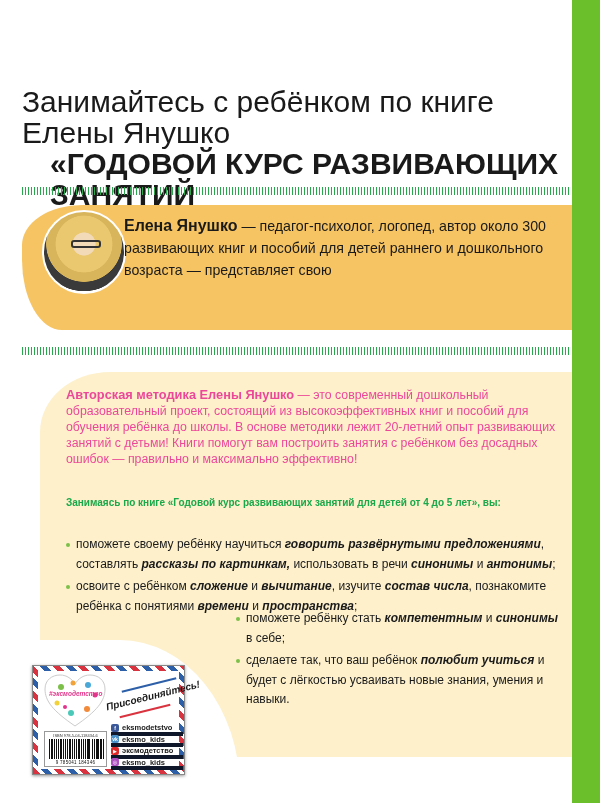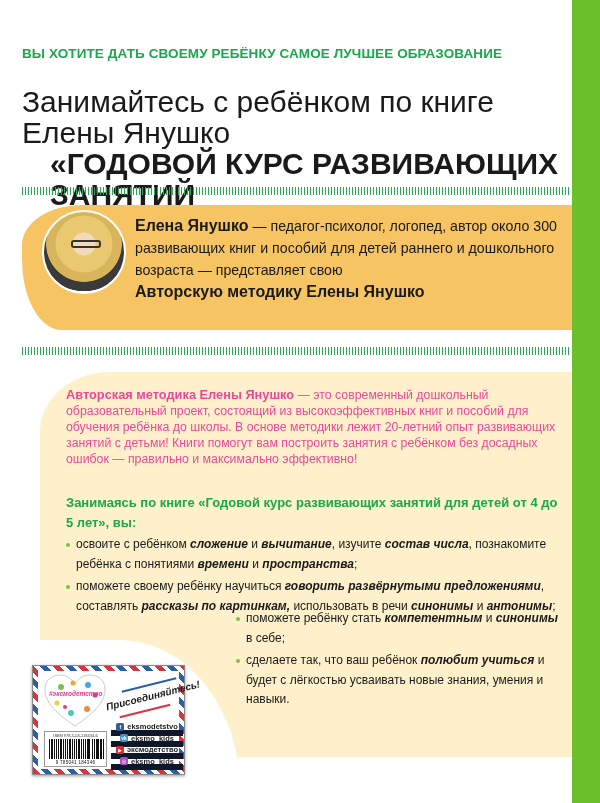--- a/index.html
+++ b/index.html
@@ -30,21 +30,21 @@
     border-radius: 60px 0 0 40px / 40px 0 0 70px;
   }
   .photo {
     position: absolute; left: 42px; top: 210px; width: 84px; height: 84px; border-radius: 50%;
     background: radial-gradient(circle at 50% 40%, #f2d9b8 0 18%, #e9c86f 19% 45%, #d8b45a 46% 60%, #3a3a3a 61% 75%, #ffffff 76%);
     border: 2px solid #fff;
     overflow: hidden;
   }
   .photo .glasses { position: absolute; left: 27px; top: 28px; width: 30px; height: 8px; border: 2px solid #333; border-radius: 3px; }
   .author-text {
-    position: absolute; left: 135px; top: 215px; width: 430px;
+    position: absolute; left: 124px; top: 215px; width: 430px;
     font-size: 14.2px; line-height: 22px; color: #1a1a1a;
   }
   .author-text .b { font-weight: bold; font-size: 16px; }
 
   .yellow-blob {
     position: absolute; left: 40px; top: 372px; width: 532px; height: 385px;
     background: #fdf0cb;
     border-radius: 70px 0 0 0 / 60px 0 0 0;
   }
   .yellow-cut {
@@ -53,21 +53,21 @@
   }
 
   .method-text {
     position: absolute; left: 66px; top: 387px; width: 500px;
     font-size: 12.3px; line-height: 16px; color: #ec4899;
   }
   .method-text .b { font-weight: bold; font-size: 12.8px; }
 
   .green-sub {
     position: absolute; left: 66px; top: 493px; width: 500px;
-    color: #1aa84a; font-weight: bold; font-size: 13px; line-height: 20px;
+    color: #1aa84a; font-weight: bold; font-size: 10px; line-height: 20px;
   }
 
   .bullets { position: absolute; list-style: none; font-size: 12px; line-height: 19.5px; color: #1a1a1a; }
   .bullets li { position: relative; padding-left: 10px; margin-bottom: 3px; }
   .bullets li .dot { position: absolute; left: 0; top: 8px; width: 4px; height: 4px; border-radius: 50%; background: #7cc04a; }
   .bullets .em { font-weight: bold; font-style: italic; }
   .bullets-a { left: 66px; top: 535px; width: 505px; }
   .bullets-b { left: 236px; top: 609px; width: 330px; }
 
   .postcard {
@@ -96,64 +96,62 @@
   .isbn {
     position: absolute; left: 11px; top: 65px; width: 63px; height: 36px; border: 1px solid #999; background: #fff;
   }
   .isbn-label { position: absolute; left: 0; top: 1px; width: 100%; text-align: center; font-size: 4px; color: #333; }
   .barcode {
     position: absolute; left: 4px; top: 7px; width: 55px; height: 20px;
     background: repeating-linear-gradient(90deg, #111 0 1px, #fff 1px 2px, #111 2px 3.5px, #fff 3.5px 4.5px);
   }
   .isbn-digits { position: absolute; left: 0; bottom: 1px; width: 100%; text-align: center; font-size: 4.5px; color: #111; letter-spacing: 0.3px; }
   .socials { position: absolute; left: 78px; top: 58px; width: 72px; }
-  .social { display: flex; align-items: center; height: 11.5px; border-bottom: 6px solid #0f172a; justify-content: center; }
+  .social { display: flex; align-items: center; height: 11.5px; border-bottom: 4px solid #0f172a; }
   .social .ico { width: 8px; height: 8px; border-radius: 2px; margin-right: 3px; display: inline-flex; align-items: center; justify-content: center; font-size: 5px; color: #fff; font-weight: bold; }
   .social .txt { font-size: 7.5px; font-weight: bold; color: #1a1a1a; }
 </style>
 </head>
 <body>
 
 <div class="green-bar"></div>
 
 <div class="headline-green">
-  <div>ВЫ ХОТИТЕ ДАТЬ СВОЕМУ РЕБЁНКУ САМОЕ ЛУЧШЕЕ ОБРАЗОВАНИЕ</div>
 </div>
 
 <div class="headline-black">
   <div>Занимайтесь с ребёнком по книге Елены Янушко</div>
   <div class="bold">«ГОДОВОЙ КУРС РАЗВИВАЮЩИХ ЗАНЯТИЙ</div>
   <div class="bold">ДЛЯ ДЕТЕЙ ОТ 9 ДО 5 ЛЕТ»!</div>
 </div>
 
 <div class="dash-line" style="top:187px;"></div>
 
 <div class="orange-blob"></div>
 <div class="photo">
   <div class="glasses"></div>
 </div>
 <div class="author-text">
   <span class="b">Елена Янушко</span><span> — педагог-психолог, логопед, автор около 300 развивающих книг и пособий для детей раннего и дошкольного возраста — представляет свою </span><br>
-  <span class="b">Авторскую методику Елены Янушко</span>
 </div>
 
 <div class="dash-line" style="top:347px;"></div>
 
 <div class="yellow-blob"></div>
 <div class="yellow-cut"></div>
 
 <div class="method-text">
   <span class="b">Авторская методика Елены Янушко</span><span> — это современный дошкольный образовательный проект, состоящий из высокоэффективных книг и пособий для обучения ребёнка до школы. В основе методики лежит 20-летний опыт развивающих занятий с детьми! Книги помогут вам построить занятия с ребёнком без досадных ошибок — правильно и максимально эффективно!</span>
 </div>
 
 <div class="green-sub">Занимаясь по книге «Годовой курс развивающих занятий для детей от 4 до 5 лет», вы:</div>
 
 <ul class="bullets bullets-a">
+  <li><span class="dot"></span><span class="content"><span>поможете своему ребёнку научиться </span><span class="em">говорить развёрнутыми предложениями</span><span>, составлять </span><span class="em">рассказы по картинкам,</span><span> использовать в речи </span><span class="em">синонимы</span><span> и </span><span class="em">антонимы</span><span>;</span></span></li>
   <li><span class="dot"></span><span class="content"><span>освоите с ребёнком </span><span class="em">сложение</span><span> и </span><span class="em">вычитание</span><span>, изучите </span><span class="em">состав числа</span><span>, познакомите ребёнка с понятиями </span><span class="em">времени</span><span> и </span><span class="em">пространства</span><span>;</span></span></li>
-  <li><span class="dot"></span><span class="content"><span>поможете своему ребёнку научиться </span><span class="em">говорить развёрнутыми предложениями</span><span>, составлять </span><span class="em">рассказы по картинкам,</span><span> использовать в речи </span><span class="em">синонимы</span><span> и </span><span class="em">антонимы</span><span>;</span></span></li>
 </ul>
 
 <ul class="bullets bullets-b">
   <li><span class="dot"></span><span class="content"><span>поможете ребёнку стать </span><span class="em">компетентным</span><span> и </span><span class="em">синонимы</span><span> в себе;</span></span></li>
   <li><span class="dot"></span><span class="content"><span>сделаете так, что ваш ребёнок </span><span class="em">полюбит учиться</span><span> и будет с лёгкостью усваивать новые знания, умения и навыки.</span></span></li>
 </ul>
 
 <div class="postcard">
   <div class="postcard-border"></div>
   <svg class="heart" viewBox="0 0 64 55">

